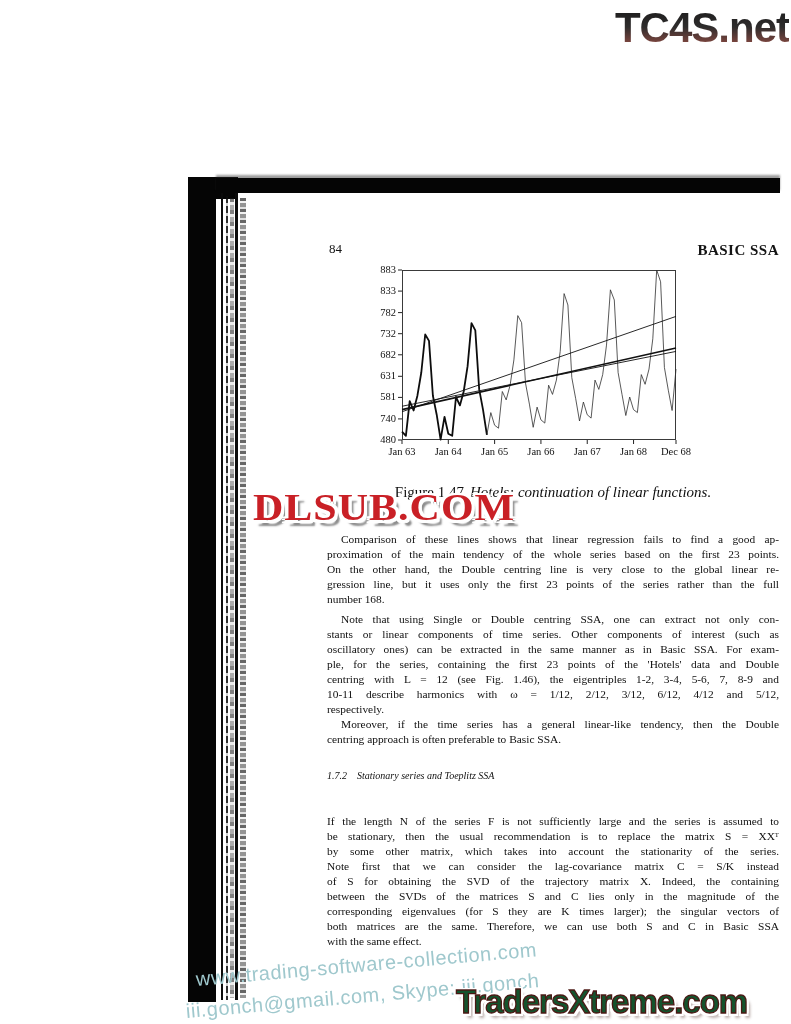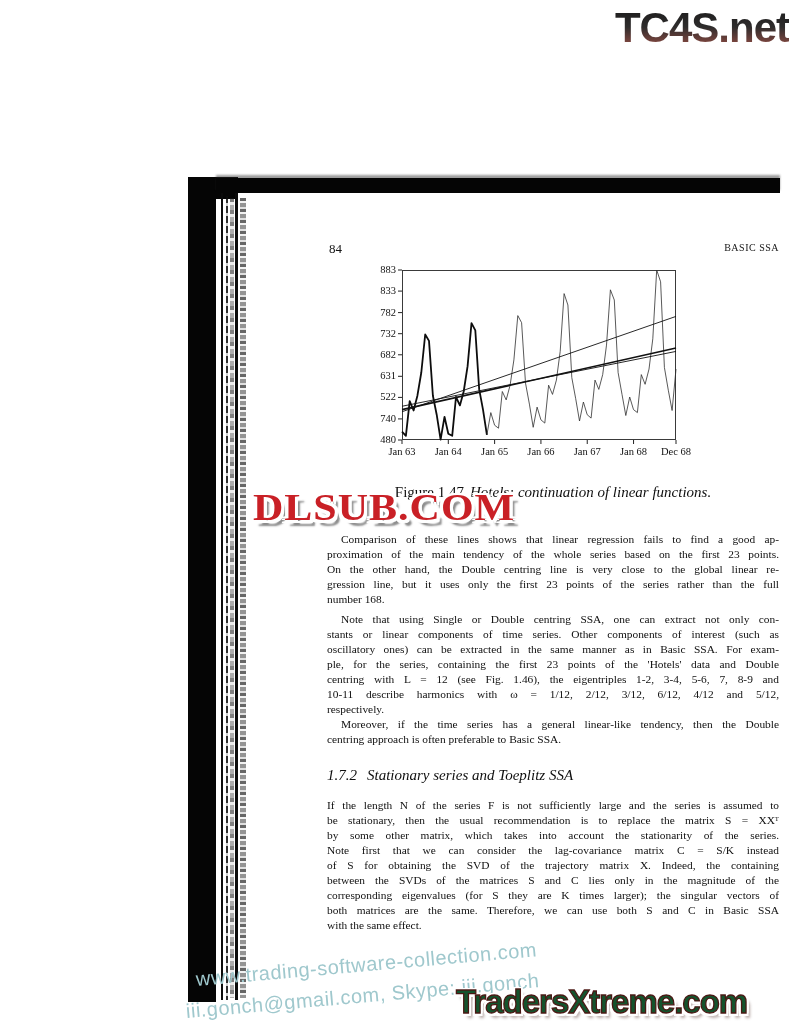--- a/index.html
+++ b/index.html
@@ -42,21 +42,21 @@
                        -2.5px 0 0 #fff,2.5px 0 0 #fff,0 -2.5px 0 #fff,0 2.5px 0 #fff,
                        4px 5px 3px rgba(60,20,15,.35);}
   .teal-wm{position:absolute;color:#9fc8cd;font:20px "Liberation Sans",sans-serif;
            letter-spacing:.5px;white-space:nowrap;transform:rotate(-5deg);transform-origin:0 50%;}
   .wm1{left:196px;top:968px;}
   .wm2{left:186px;top:1000px;}
 
   
   .pagenum{position:absolute;left:329px;top:241px;font-size:13px;}
   .runhead{position:absolute;left:600px;top:242px;width:179px;text-align:right;
-           font-size:10px;font-weight:normal;letter-spacing:.5px;}
+           font-size:15px;font-weight:bold;letter-spacing:.5px;}
 
   
   .chart{position:absolute;left:368px;top:262px;width:340px;height:210px;}
   .chart svg{position:absolute;left:34px;top:8px;overflow:visible;}
   .ytick{position:absolute;left:0px;width:28px;text-align:right;
          font:10.5px "Liberation Serif",serif;color:#111;}
   .xtick{position:absolute;top:184px;width:48px;text-align:center;
          font:10.5px "Liberation Serif",serif;color:#111;}
 
   
@@ -65,21 +65,21 @@
   .caption .cap-italic{font-style:italic;margin-left:6px;}
 
   
   .textcol{position:absolute;left:327px;top:532px;width:452px;
            font-size:11.4px;line-height:15px;color:#0f0f0f;}
   .para{margin:0;}
   .para.gap-after{margin-bottom:5px;}
   .line{text-align:justify;text-align-last:justify;}
   .line.last{text-align-last:left;}
   .para.indent .line:first-child{text-indent:14px;}
-  .sechead{margin:21px 0 15px 0;font-size:15px;font-style:italic;}
+  .sechead{margin:21px 0 31px 0;font-size:10px;font-style:italic;}
   .sechead .sec-num{margin-right:10px;}
 </style>
 </head>
 <body>
 
 <div class="screen">
 
   <div class="tc4s">TC4S.net</div>
 
   <div class="bar bar-left"></div>
@@ -119,21 +119,21 @@
         <line x1="0" y1="136.2531017369727" x2="274" y2="81.41439205955335" stroke="#111" stroke-width="0.9"></line>
         <line x1="0" y1="139.62779156327542" x2="274" y2="78.03970223325062" stroke="#111" stroke-width="1.6"></line>
       </svg>
     <div>
         <div class="ytick" style="top: 2px;">883</div>
         <div class="ytick" style="top: 23.0918px;">833</div>
         <div class="ytick" style="top: 44.6055px;">782</div>
         <div class="ytick" style="top: 65.6973px;">732</div>
         <div class="ytick" style="top: 86.7891px;">682</div>
         <div class="ytick" style="top: 108.303px;">631</div>
-        <div class="ytick" style="top: 129.395px;">522</div>
+        <div class="ytick" style="top: 129.395px;">581</div>
         <div class="ytick" style="top: 150.908px;">740</div>
         <div class="ytick" style="top: 172px;">480</div>
       </div>
     <div>
         <div class="xtick" style="left: 10px;">Jan 63</div>
         <div class="xtick" style="left: 56.3099px;">Jan 64</div>
         <div class="xtick" style="left: 102.62px;">Jan 65</div>
         <div class="xtick" style="left: 148.93px;">Jan 66</div>
         <div class="xtick" style="left: 195.239px;">Jan 67</div>
         <div class="xtick" style="left: 241.549px;">Jan 68</div>

